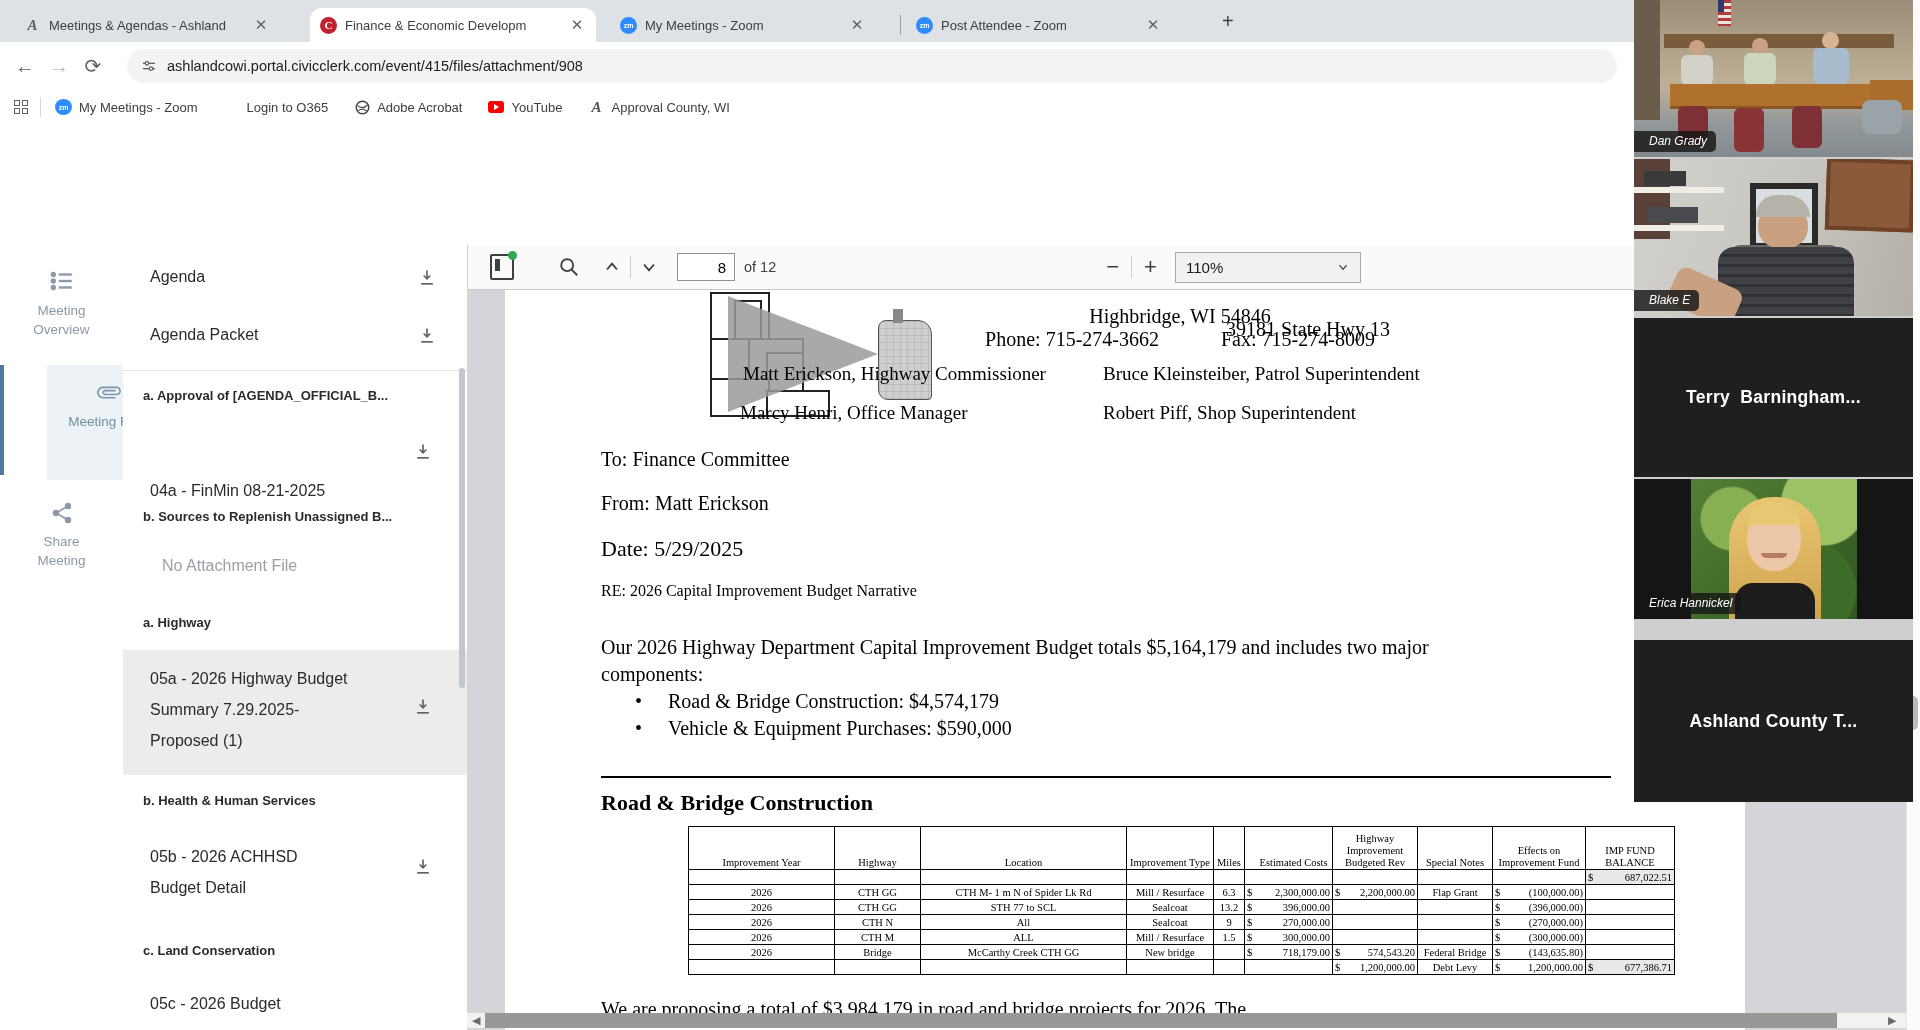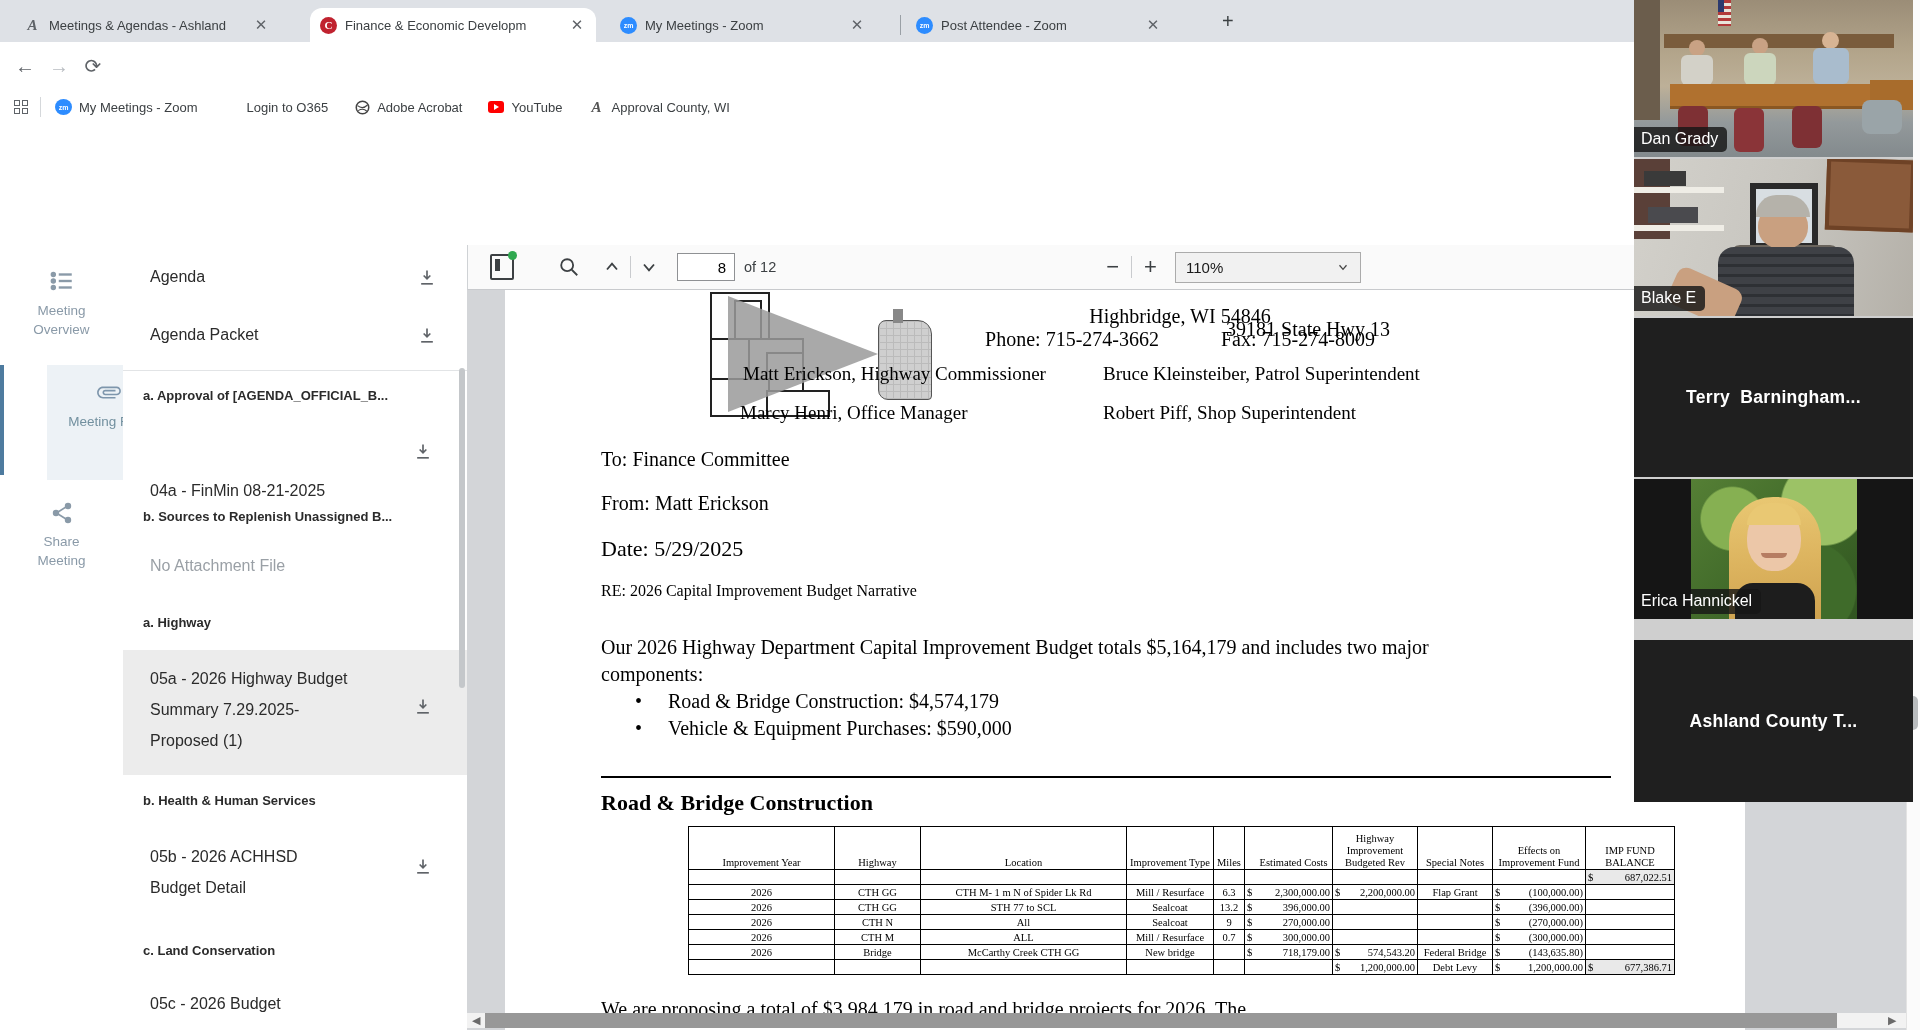--- a/index.html
+++ b/index.html
@@ -57,21 +57,21 @@
   #rail{left:0;top:245px;width:123px;height:785px;background:#fff;border-right:1px solid #e4e6e8;}
   .rail-item{position:absolute;left:0;width:123px;text-align:center;color:#8a9aa8;font-size:13.5px;line-height:19px;}
   .rail-item.active{background:#edf2f6;color:#72909f;margin-left:47px;}
   #rail-accent{left:0px;top:365px;width:4px;height:110px;background:#4e7b9f;}
 
   
   #filepanel{left:123px;top:245px;width:344px;height:785px;background:#fff;border-right:1px solid #cfd2d5;}
   .file-row{position:absolute;left:27px;font-size:16px;color:#2b2b2b;}
   .sec-hd{position:absolute;left:20px;font-size:13px;font-weight:bold;color:#2b2b2b;width:280px;
           white-space:nowrap;overflow:hidden;}
-  .muted{color:#9aa0a6;}
+  .muted{color:#9aa0a6;margin-left:12px;}
   .dl{position:absolute;width:20px;height:20px;}
   .panel-div{position:absolute;left:0;width:344px;height:1px;background:#e2e4e6;}
   #sel-file{position:absolute;left:0;top:405px;width:344px;height:125px;background:#ececec;}
   #panel-scroll{position:absolute;left:336px;top:123px;width:6px;height:320px;background:#c4c7ca;border-radius:3px;}
 
   
   #pdfbar{left:467px;top:245px;width:1453px;height:45px;background:#fafafa;border-bottom:1px solid #c8cacd;
           border-left:1px solid #cfd2d5;display:flex;align-items:center;box-sizing:border-box;}
   #thumb-ico{margin-left:22px;width:20px;height:22px;border:2px solid #3c4043;border-radius:2px;position:relative;}
   #thumb-ico i{position:absolute;left:3px;top:3px;width:5px;height:12px;background:#3c4043;}
@@ -110,22 +110,22 @@
   
   #hscroll{left:467px;top:1013px;width:1439px;height:15px;background:#f2f2f2;}
   #hthumb{left:485px;top:1013px;width:1352px;height:15px;background:#989898;}
   .harrow{top:1014px;font-size:11px;color:#6a6a6a;}
   #vscroll{left:1906px;top:0px;width:14px;height:1030px;background:#fbfbfb;border-left:1px solid #e3e3e3;}
   #vthumb{left:1908px;top:696px;width:10px;height:34px;background:#b9bcbe;border-radius:5px;}
 
   
   #zoomwin{left:1634px;top:0;width:279px;height:802px;background:#cfcfcf;z-index:50;}
   .ztile{position:absolute;left:0;width:279px;overflow:hidden;background:#1f1f1f;}
-  .zname{position:absolute;left:0;bottom:5px;background:rgba(22,22,22,.82);color:#fff;font-size:16px;
-         padding:3px 9px 4px 7px;border-radius:0 5px 5px 0;white-space:pre;}
+  .zname{position:absolute;left:0;bottom:5px;background:rgba(22,22,22,.82);color:#fff;font-size:12px;
+         padding:3px 9px 4px 15px;border-radius:0 5px 5px 0;white-space:pre;font-style:italic;}
   .zcenter{width:100%;height:100%;display:flex;align-items:center;justify-content:center;
            color:#fff;font-weight:bold;font-size:17.5px;white-space:pre;letter-spacing:.3px;}
 
   
   .art{position:absolute;}
   #art-dan{width:279px;height:157px;background:linear-gradient(180deg,#9b8d77 0%,#b3a58b 34%,#bdb098 55%,#93999b 78%,#838a8d 100%);}
   #art-blake{width:279px;height:157px;background:linear-gradient(105deg,#d3d1cb 0%,#c7c5bf 55%,#b4b0a8 100%);}
   #art-erica{width:279px;height:159px;background:#151515;}
   #erica-photo{position:absolute;left:57px;top:0;width:166px;height:159px;
      background:radial-gradient(circle at 25% 25%,#86b052 0 18%,transparent 19%),
@@ -160,20 +160,31 @@
       <span class="title">Post Attendee - Zoom</span>
       <span class="tab-close">✕</span>
     </div>
     <div id="newtab">+</div>
   </div>
 
   <div id="navbar" class="abs">
     <span class="navbtn" style="margin-left:8px;">←</span>
     <span class="navbtn disabled">→</span>
     <span class="navbtn">⟳</span>
+  </div>
+  <div id="omnibox" class="abs">
+    <svg width="16" height="16" viewBox="0 0 24 24">
+      <g stroke="#5f6368" stroke-width="2" fill="none">
+        <line x1="3" y1="8" x2="21" y2="8"></line>
+          <circle cx="9" cy="8" r="2.6" fill="#fff"></circle>
+        <line x1="3" y1="16" x2="21" y2="16"></line>
+          <circle cx="15" cy="16" r="2.6" fill="#fff"></circle>
+      </g>
+    </svg>
+    <span class="url">ashlandcowi.portal.civicclerk.com/event/415/files/attachment/908</span>
   </div>
 
   <div id="bookmarks" class="abs">
     <span class="apps-ico">
         <i></i>
         <i></i>
         <i></i>
         <i></i>
       </span>
     <span style="width:1px;height:20px;background:#d5d8db;margin-right:14px;"></span>
@@ -452,21 +463,21 @@
               <td></td>
               <td></td>
               <td class="money"><span class="d">$</span><span>(270,000.00)</span></td>
               <td></td>
             </tr>
             <tr>
               <td>2026</td>
               <td>CTH M</td>
               <td>ALL</td>
               <td>Mill / Resurface</td>
-              <td>0.7</td>
+              <td>1.5</td>
               <td class="money"><span class="d">$</span><span>300,000.00</span></td>
               <td></td>
               <td></td>
               <td class="money"><span class="d">$</span><span>(300,000.00)</span></td>
               <td></td>
             </tr>
             <tr>
               <td>2026</td>
               <td>Bridge</td>
               <td>McCarthy Creek CTH GG</td>

